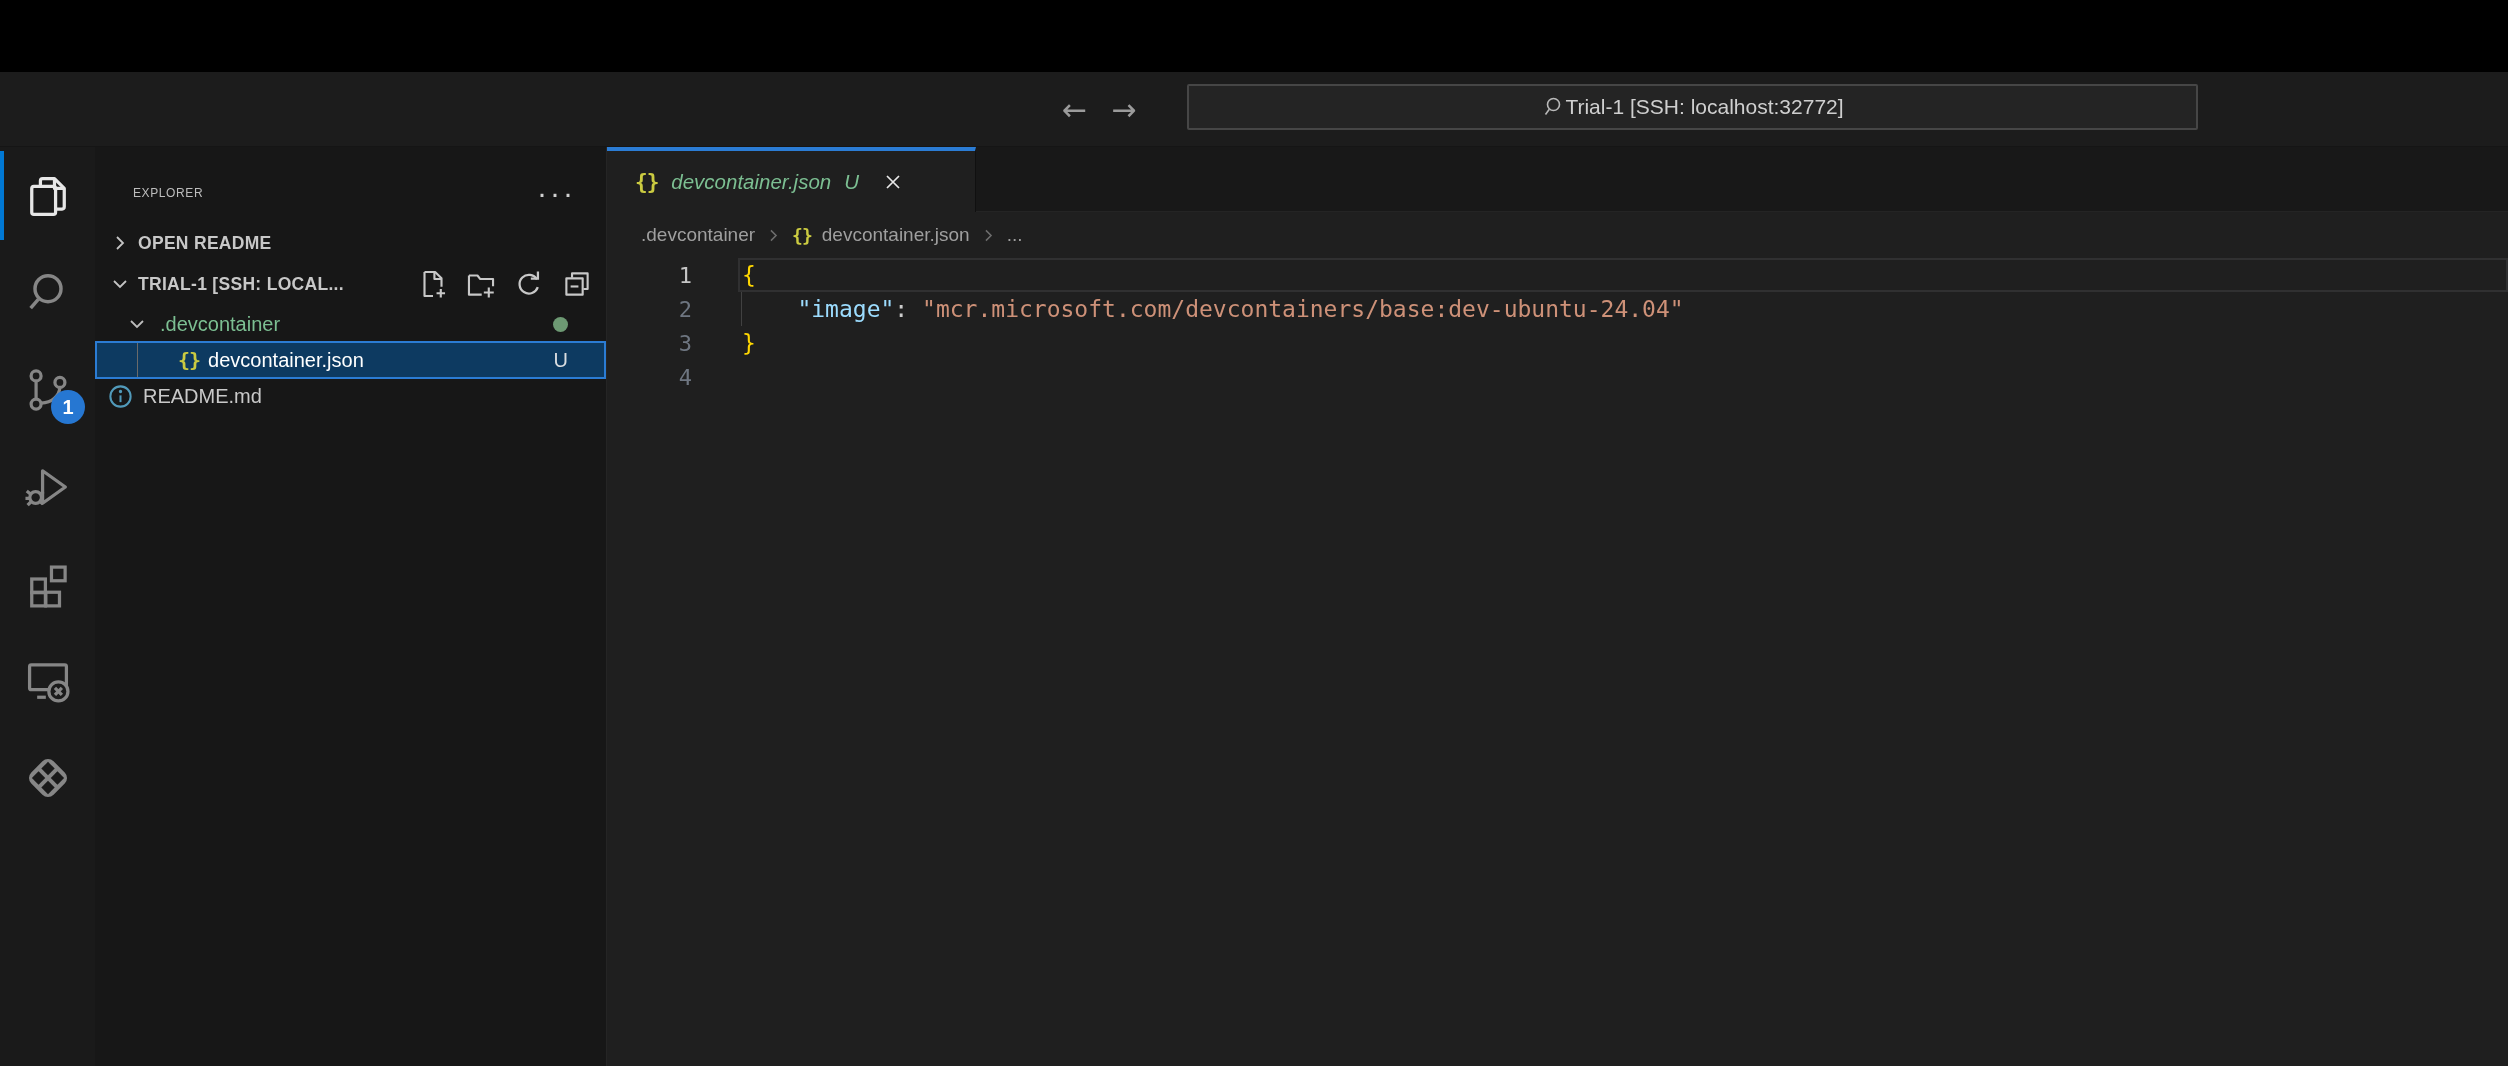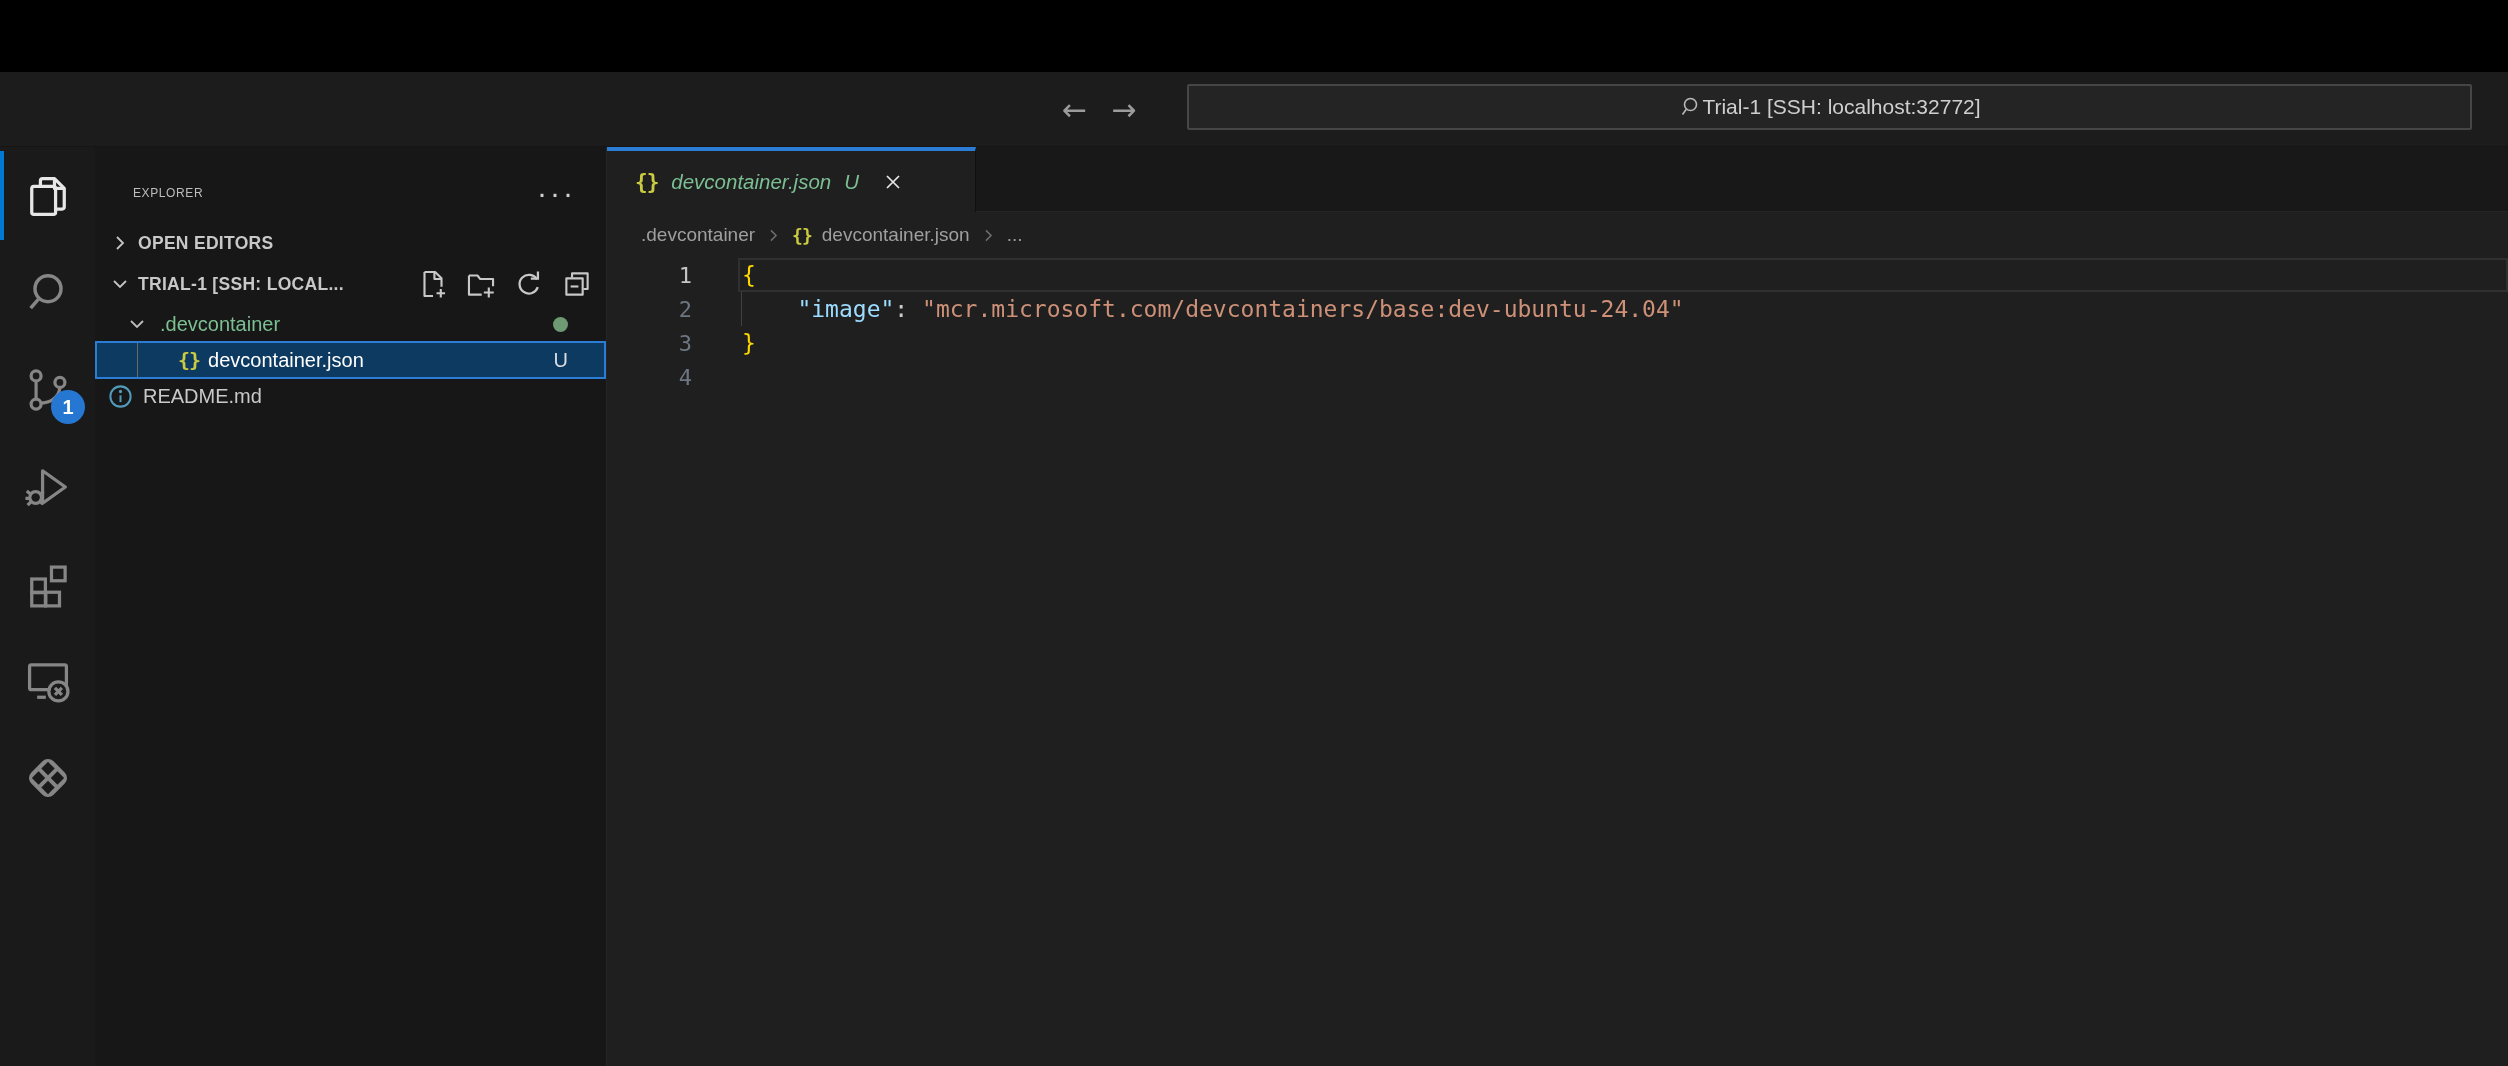--- a/index.html
+++ b/index.html
@@ -5,21 +5,21 @@
   * { margin:0; padding:0; box-sizing:border-box; }
   html,body { background:#000; }
   body { font-family:"Liberation Sans", sans-serif; }
   .screen { position:relative; width:2508px; height:1066px; background:#1f1f1f; overflow:hidden; }
 
   
   .top-strip { position:absolute; left:0; top:0; width:2508px; height:72px; background:#000; }
   .titlebar { position:absolute; left:0; top:72px; width:2508px; height:75px; background:#1c1c1c; border-bottom:1px solid #151515; }
   .nav-arrows { position:absolute; left:1062px; top:0; height:75px; display:flex; align-items:center; gap:24px; color:#9b9b9b; font-size:30px; font-family:"DejaVu Sans", sans-serif; }
   .nav-arrows span { line-height:1; }
-  .command-center { position:absolute; left:1187px; top:12px; width:1285px; height:46px; background:#242424; border:2px solid #464646; border-radius:2px; display:flex; align-items:center; justify-content:center; color:#cfcfcf; font-size:21px; }
+  .command-center { position:absolute; left:1187px; top:12px; width:1011px; height:46px; background:#242424; border:2px solid #464646; border-radius:2px; display:flex; align-items:center; justify-content:center; color:#cfcfcf; font-size:21px; }
   .command-center svg { flex:0 0 auto; }
 
   
   .main { position:absolute; left:0; top:147px; width:2508px; height:919px; display:flex; }
 
   
   .activitybar { width:95px; background:#1a1a1a; flex:0 0 auto; display:flex; flex-direction:column; }
   .ab-item { position:relative; height:97px; display:flex; align-items:center; justify-content:center; color:#868686; cursor:pointer; }
   .ab-item.active { color:#e7e7e7; }
   .ab-item.active::before { content:""; position:absolute; left:0; top:4px; bottom:4px; width:4px; background:#0078d4; }
@@ -168,21 +168,21 @@
         <span class="sb-title">EXPLORER</span>
         <span class="sb-more">···</span>
       </div>
 
       <div class="sb-row sb-section">
         <span class="sb-chev">
           <svg width="20" height="20" viewBox="0 0 20 20" fill="none" stroke="currentColor" stroke-width="1.8">
               <path d="M7 4 L13 10 L7 16"></path>
             </svg>
         </span>
-        <span class="label">OPEN EDITORS</span>
+        <span class="label">OPEN README</span>
       </div>
 
       <div class="sb-row sb-section workspace">
         <span class="sb-chev">
           <svg width="20" height="20" viewBox="0 0 20 20" fill="none" stroke="currentColor" stroke-width="1.8">
               <path d="M4 7 L10 13 L16 7"></path>
             </svg>
         </span>
         <span class="label">TRIAL-1 [SSH: LOCAL...</span>
         <span class="sec-actions">

